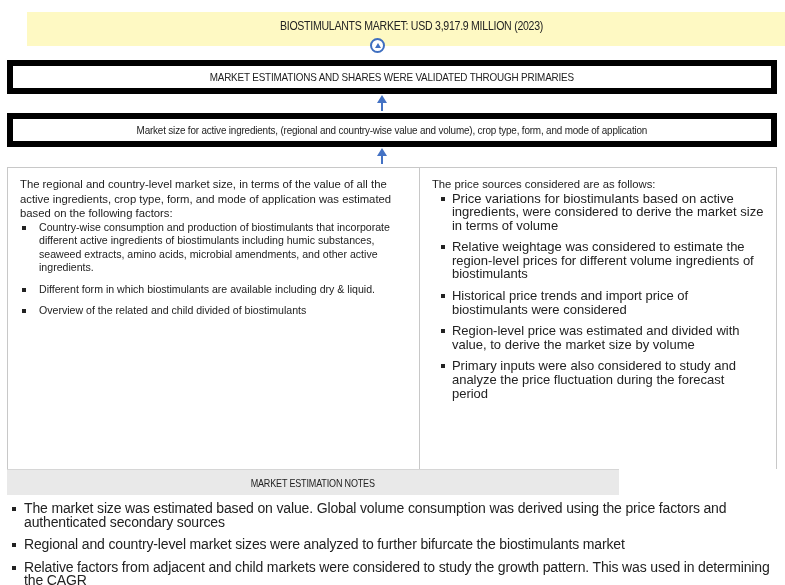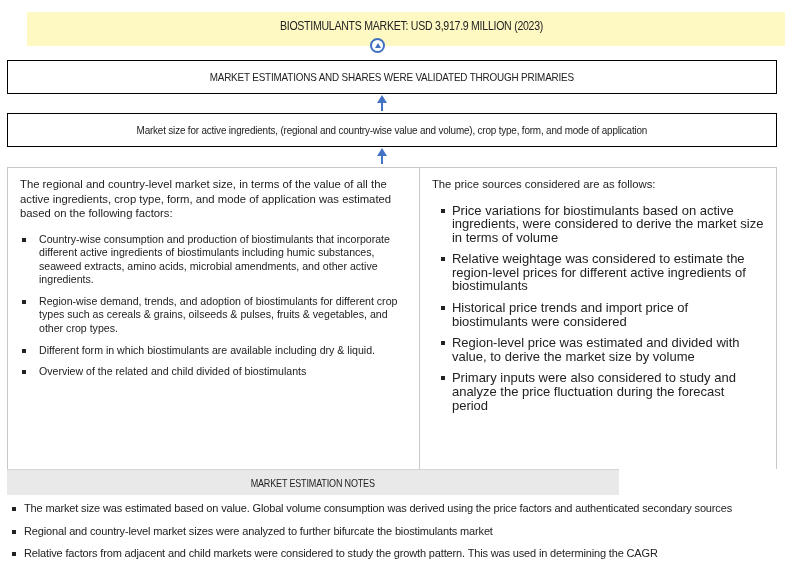--- a/index.html
+++ b/index.html
@@ -22,21 +22,21 @@
     display: flex; align-items: center; justify-content: center;
   }
   .circle-icon .tri {
     width: 0; height: 0;
     border-left: 3.5px solid transparent; border-right: 3.5px solid transparent;
     border-bottom: 5px solid #3f6fc0; margin-top: -1px;
   }
 
   .flow-box {
     position: absolute; left: 7px; width: 770px; height: 34px;
-    border: 1px solid #000000; background: #fff;
+    border: 6px solid #000000; background: #fff;
     display: flex; align-items: center; justify-content: center;
   }
   .flow-box span {
     font-size: 11.5px; color: #222; display: inline-block;
     transform: scaleX(0.86); white-space: nowrap; letter-spacing: -0.2px;
   }
   #box1 { top: 60px; }
   #box2 { top: 113px; justify-content: center; }
 
   .arrow {
@@ -52,21 +52,21 @@
   #arrow2 { top: 148px; }
 
   .panels {
     position: absolute; left: 7px; top: 167px; width: 770px; height: 302px;
     border: 1px solid #c8c8c8; border-bottom: none; display: flex;
   }
   .panel { height: 100%; }
   .panel-left { width: 413px; border-right: 1px solid #c8c8c8; padding: 9px 10px 0 12px; }
   .panel-right { width: 357px; padding: 9px 12px 0 12px; }
 
-  .intro { font-size: 11.3px; line-height: 14.5px; color: #222; margin-bottom: 12px; }
+  .intro { font-size: 11.3px; line-height: 14.5px; color: #222; margin-bottom: 0; }
   .blist { list-style: none; }
   .blist li {
     position: relative; font-size: 10.6px; line-height: 13.6px; color: #222;
     padding-left: 19px; margin-bottom: 8px;
   }
   .blist li::before {
     content: ""; position: absolute; left: 2px; top: 5px;
     width: 4px; height: 4px; background: #222;
   }
   .panel-right .intro { font-size: 11.3px; }
@@ -77,21 +77,21 @@
     position: absolute; left: 7px; top: 469px; width: 612px; height: 26px;
     background: #e9e9e9; border-top: 1px solid #d6d6d6;
     display: flex; align-items: center; justify-content: center;
   }
   .notes-header span {
     font-size: 11px; color: #222; display: inline-block; transform: scaleX(0.82); letter-spacing: -0.2px;
   }
 
   .notes-list { position: absolute; left: 7px; top: 502px; width: 770px; list-style: none; }
   .notes-list li {
-    position: relative; font-size: 11px; line-height: 13.5px; color: #222;
+    position: relative; font-size: 14px; line-height: 13.5px; color: #222;
     padding-left: 17px; margin-bottom: 9px; letter-spacing: -0.15px;
   }
   .notes-list li::before {
     content: ""; position: absolute; left: 5px; top: 5px; width: 4px; height: 4px; background: #222;
   }
 </style>
 </head>
 <body>
 
 <div class="header-band">
@@ -115,30 +115,29 @@
 <div class="arrow" id="arrow2">
     <div class="head"></div>
     <div class="shaft"></div>
   </div>
 
 <div class="panels">
   <div class="panel panel-left">
     <p class="intro">The regional and country-level market size, in terms of the value of all the active ingredients, crop type, form, and mode of application was estimated based on the following factors:</p>
     <ul class="blist">
       <li>Country-wise consumption and production of biostimulants that incorporate different active ingredients of biostimulants including humic substances, seaweed extracts, amino acids, microbial amendments, and other active ingredients.</li>
-      <li>Region-wise demand, trends, and adoption of biostimulants for different crop types such as cereals &amp; grains, oilseeds &amp; pulses, fruits &amp; vegetables, and other crop types.</li>
       <li>Different form in which biostimulants are available including dry &amp; liquid.</li>
       <li>Overview of the related and child divided of biostimulants</li>
     </ul>
   </div>
   <div class="panel panel-right">
     <p class="intro">The price sources considered are as follows:</p>
     <ul class="blist">
       <li>Price variations for biostimulants based on active ingredients, were considered to derive the market size in terms of volume</li>
-      <li>Relative weightage was considered to estimate the region-level prices for different active ingredients of biostimulants</li>
+      <li>Relative weightage was considered to estimate the region-level prices for different volume ingredients of biostimulants</li>
       <li>Historical price trends and import price of biostimulants were considered</li>
       <li>Region-level price was estimated and divided with value, to derive the market size by volume</li>
       <li>Primary inputs were also considered to study and analyze the price fluctuation during the forecast period</li>
     </ul>
   </div>
 </div>
 
 <div class="notes-header">
   <span>MARKET ESTIMATION NOTES</span>
 </div>

